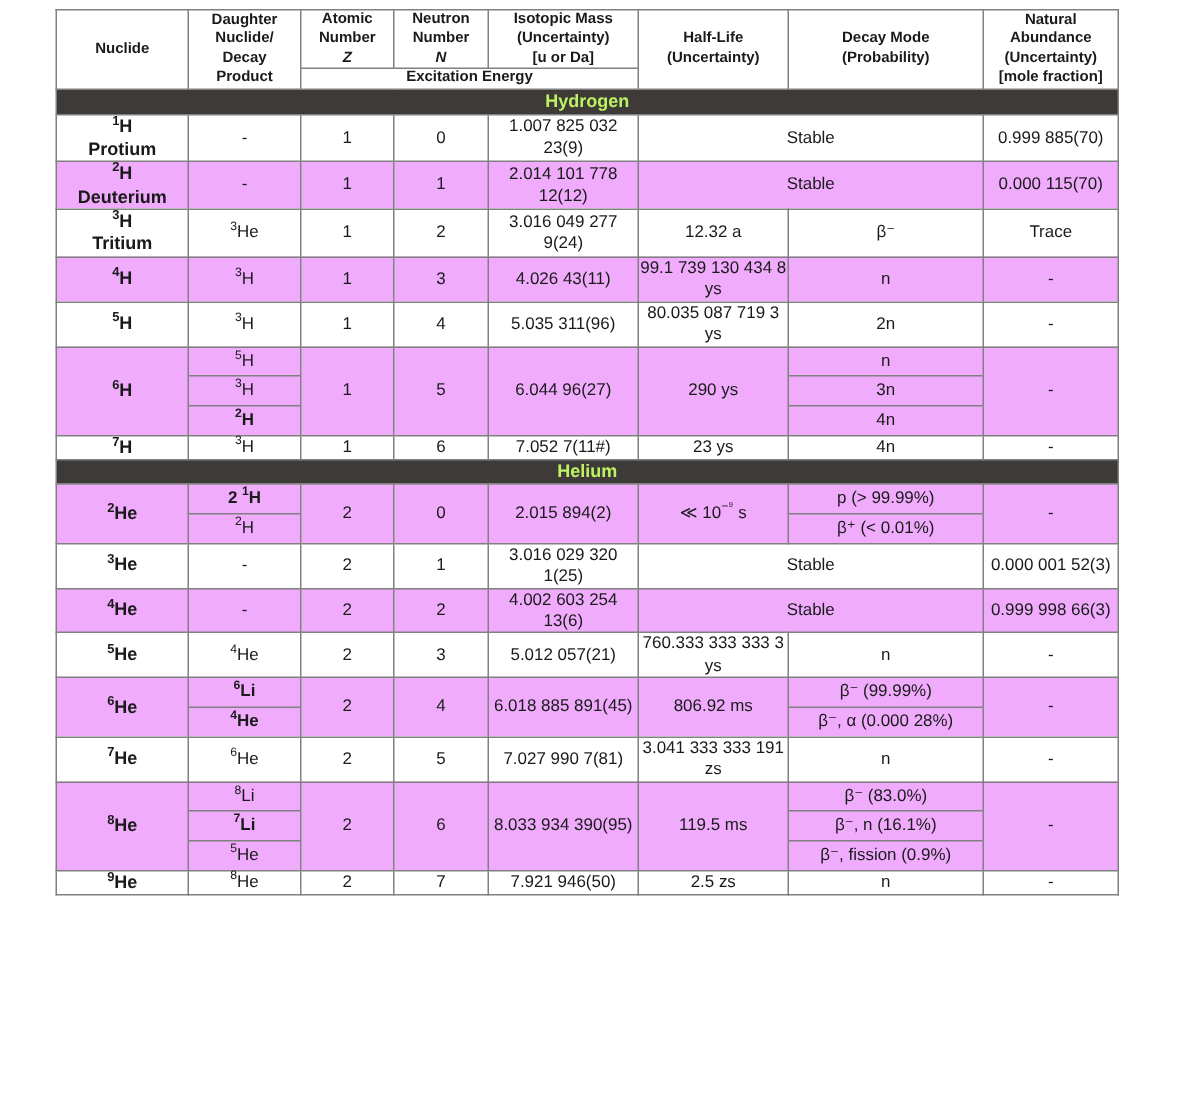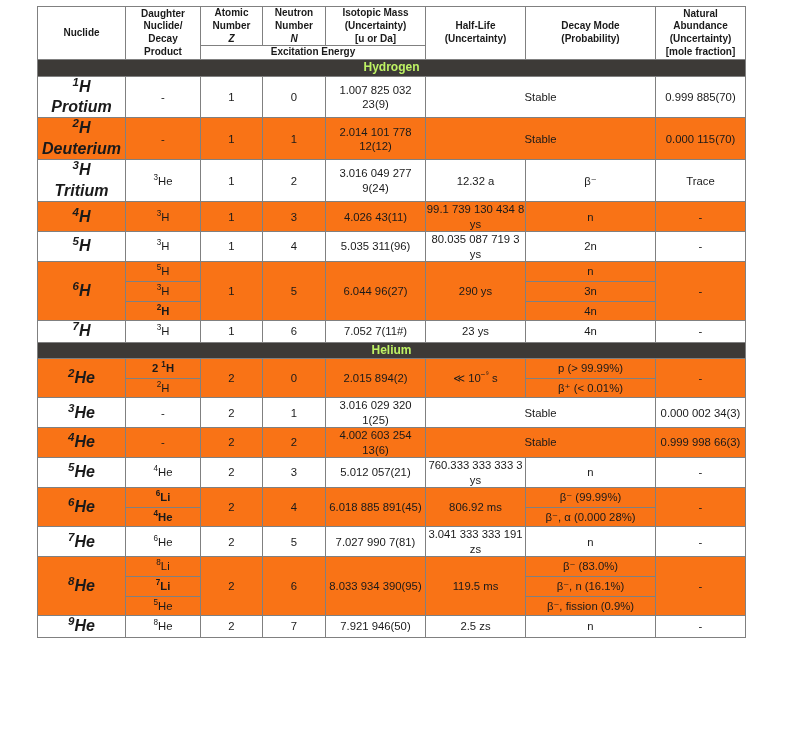--- a/index.html
+++ b/index.html
@@ -62,29 +62,28 @@
     background:#3d3a37;
     color:#bef264;
     font-weight:bold;
     font-size:12px;
     text-align:center;
     padding:3px 0 4px;
     border-color:#3d3a37;
   }
 
   
-  tr.shade > td{background:#f97316;}
+  tr.shade > td{background:#f0abfc;}
   tr.plain > td{background:#ffffff;}
 
   td.nuclide{
     text-align:left;
     padding:4px 0 4px 9px;
     font-weight:bold;
-    font-style:italic;
-    font-size:16px;
+    font-size:12px;
     line-height:1.3;
   }
   td.nuclide .nm{display:block;}
   td.cell{padding:4px 3px;}
   td.mass{padding:4px 6px;}
 
   
   td.split{padding:0;}
   table.sub{
     border-collapse:collapse;
@@ -304,21 +303,21 @@
         </tr>
         <tr class="plain">
           <td class="nuclide">
             <span class="nm"><sup>3</sup>He</span>
           </td>
           <td class="cell">-</td>
           <td class="cell">2</td>
           <td class="cell">1</td>
           <td class="mass">3.016 029 320 1(25)</td>
           <td class="cell" colspan="2">Stable</td>
-          <td class="cell">0.000 002 34(3)</td>
+          <td class="cell">0.000 001 52(3)</td>
         </tr>
         <tr class="shade">
           <td class="nuclide">
             <span class="nm"><sup>4</sup>He</span>
           </td>
           <td class="cell">-</td>
           <td class="cell">2</td>
           <td class="cell">2</td>
           <td class="mass">4.002 603 254 13(6)</td>
           <td class="cell" colspan="2">Stable</td>

